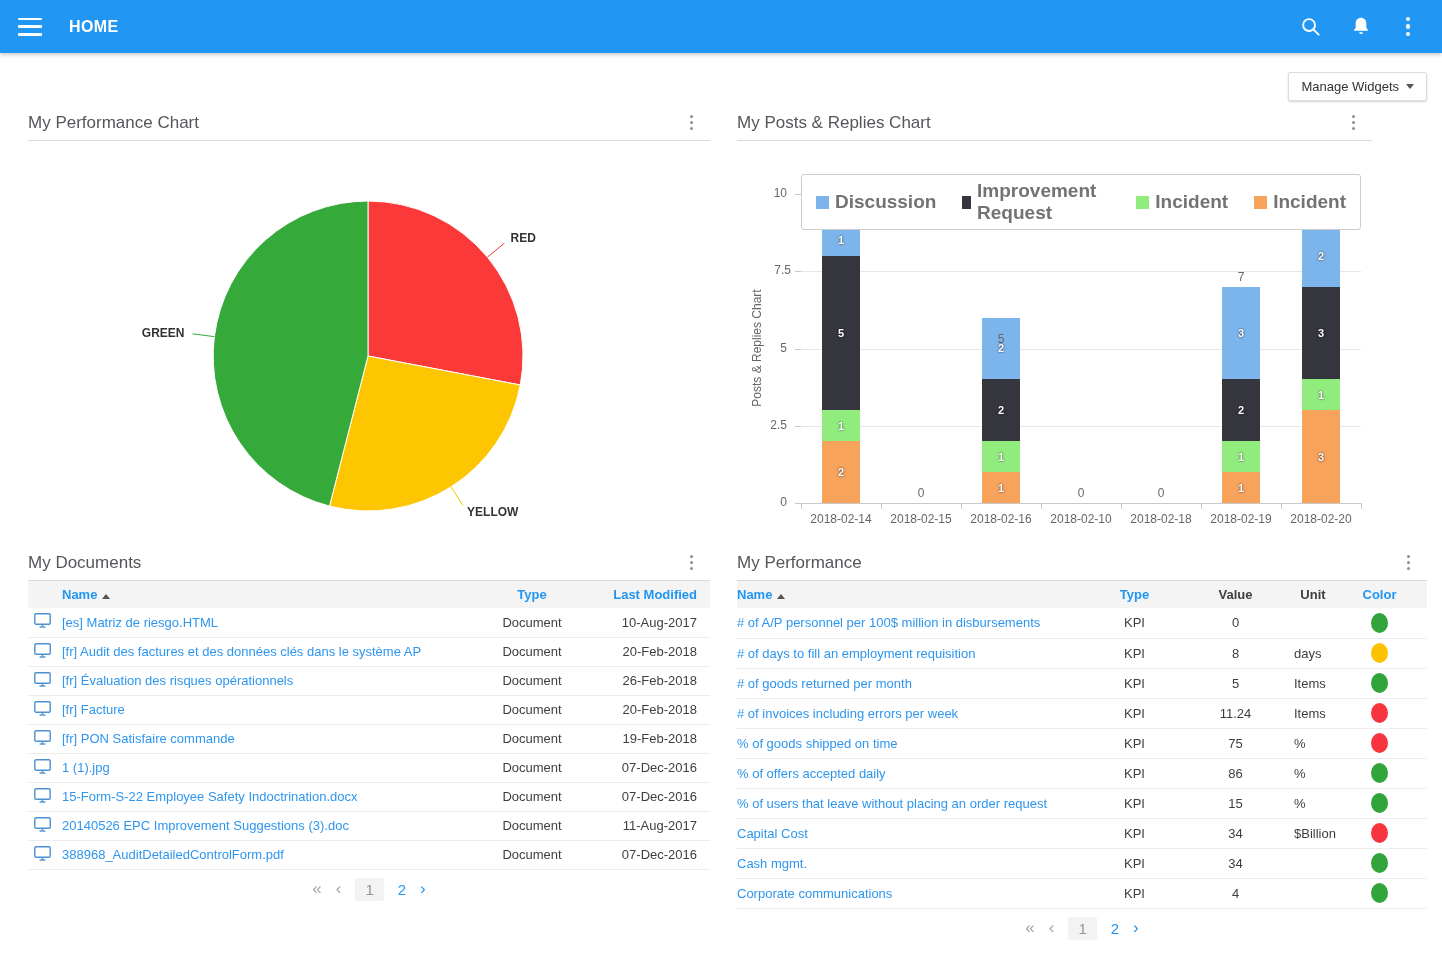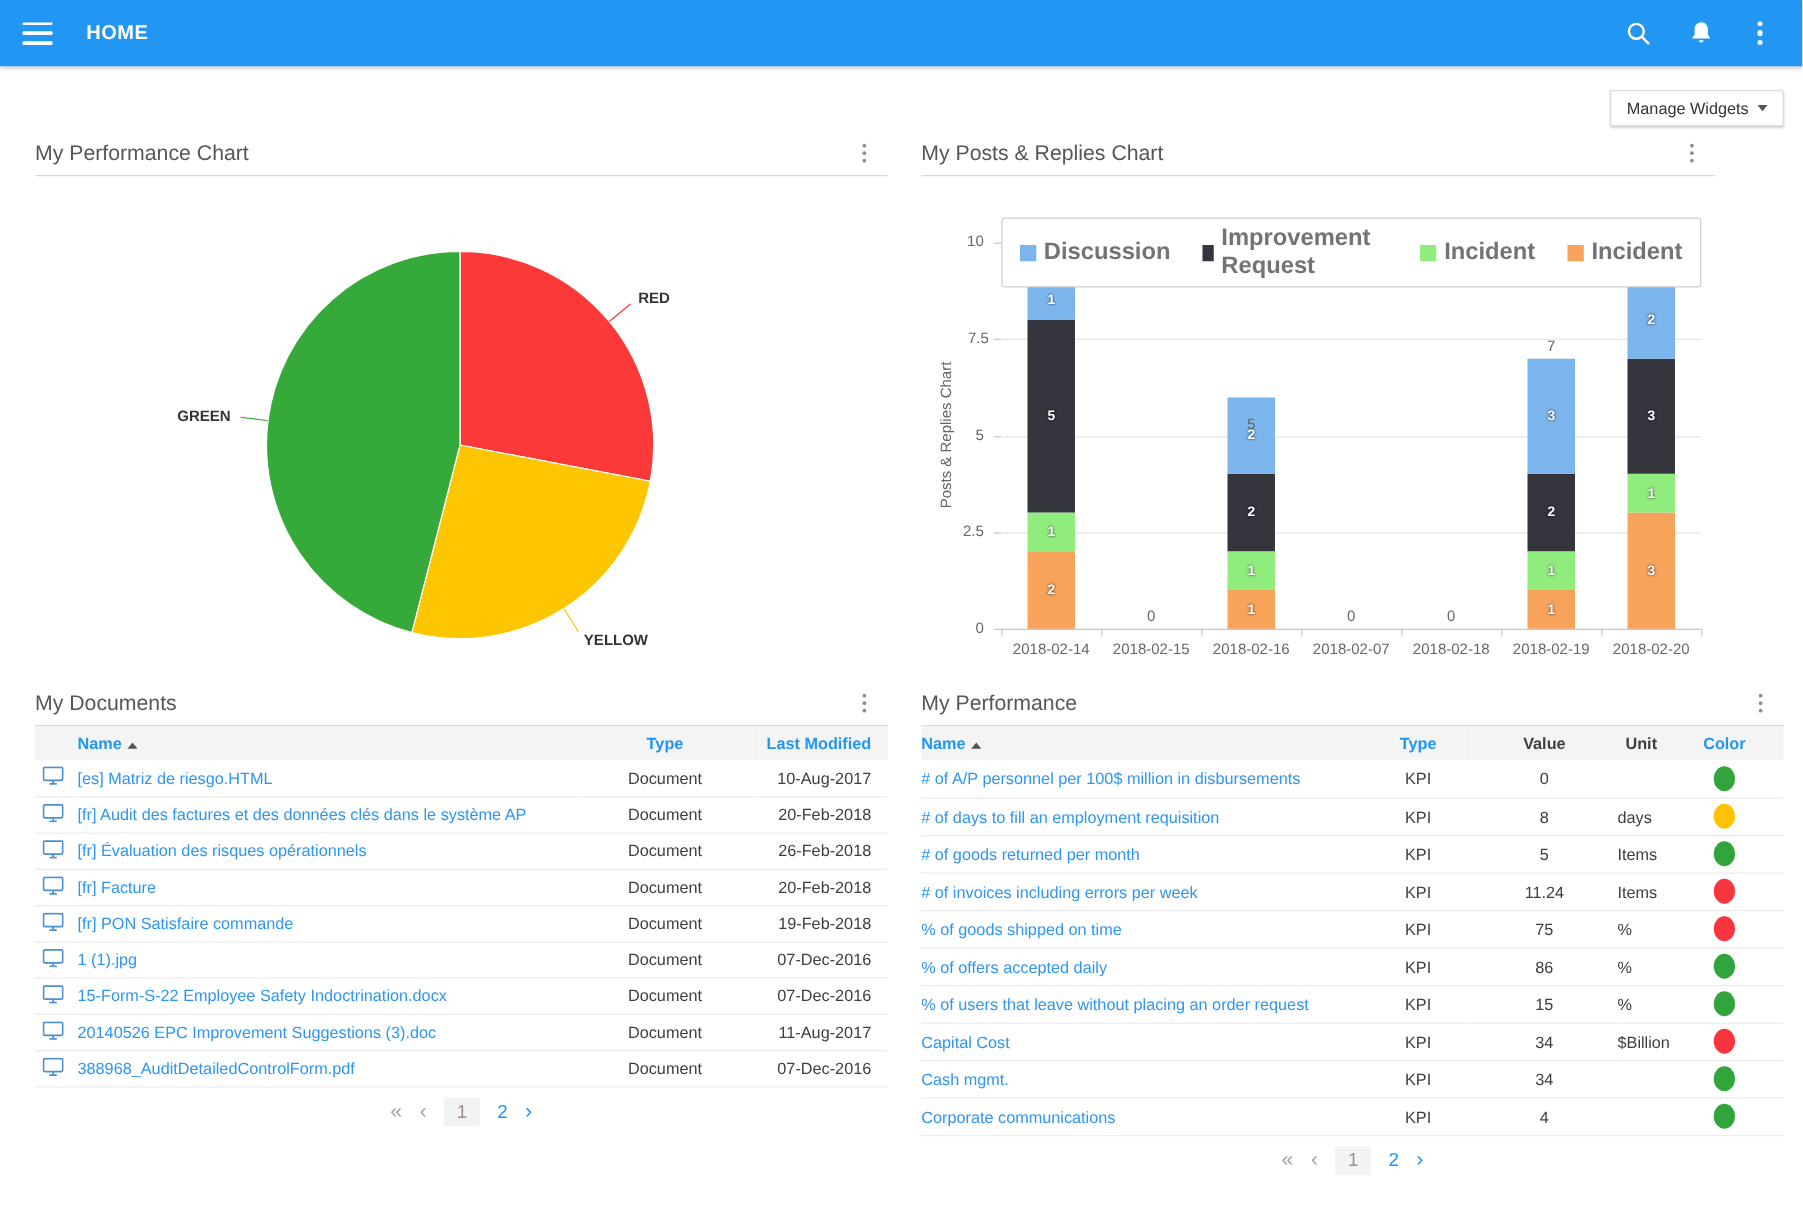--- a/index.html
+++ b/index.html
@@ -210,21 +210,21 @@
         <div class="bar-seg" style="left: 245px; top: 300.2px; width: 38px; height: 30.9px; background: rgb(144, 237, 125); position: absolute;">
           <span class="seg-label">1</span>
         </div>
         <div class="bar-seg" style="left: 245px; top: 238.4px; width: 38px; height: 61.8px; background: rgb(53, 53, 61); position: absolute;">
           <span class="seg-label">2</span>
         </div>
         <div class="bar-seg" style="left: 245px; top: 176.6px; width: 38px; height: 61.8px; background: rgb(124, 181, 236); position: absolute;">
           <span class="seg-label">2</span>
         </div>
         <div class="total-label" style="left: 224px; top: 190.5px; width: 80px; position: absolute;">5</div>
-        <div class="xlabel" style="left: 304px; top: 371px; width: 80px; position: absolute;">2018-02-07</div>
+        <div class="xlabel" style="left: 304px; top: 371px; width: 80px; position: absolute;">2018-02-10</div>
         <div class="total-label" style="left: 304px; top: 345px; width: 80px; position: absolute;">0</div>
         <div class="xlabel" style="left: 384px; top: 371px; width: 80px; position: absolute;">2018-02-18</div>
         <div class="total-label" style="left: 384px; top: 345px; width: 80px; position: absolute;">0</div>
         <div class="xlabel" style="left: 464px; top: 371px; width: 80px; position: absolute;">2018-02-19</div>
         <div class="bar-seg" style="left: 485px; top: 331.1px; width: 38px; height: 30.9px; background: rgb(247, 163, 92); position: absolute;">
           <span class="seg-label">1</span>
         </div>
         <div class="bar-seg" style="left: 485px; top: 300.2px; width: 38px; height: 30.9px; background: rgb(144, 237, 125); position: absolute;">
           <span class="seg-label">1</span>
         </div>

